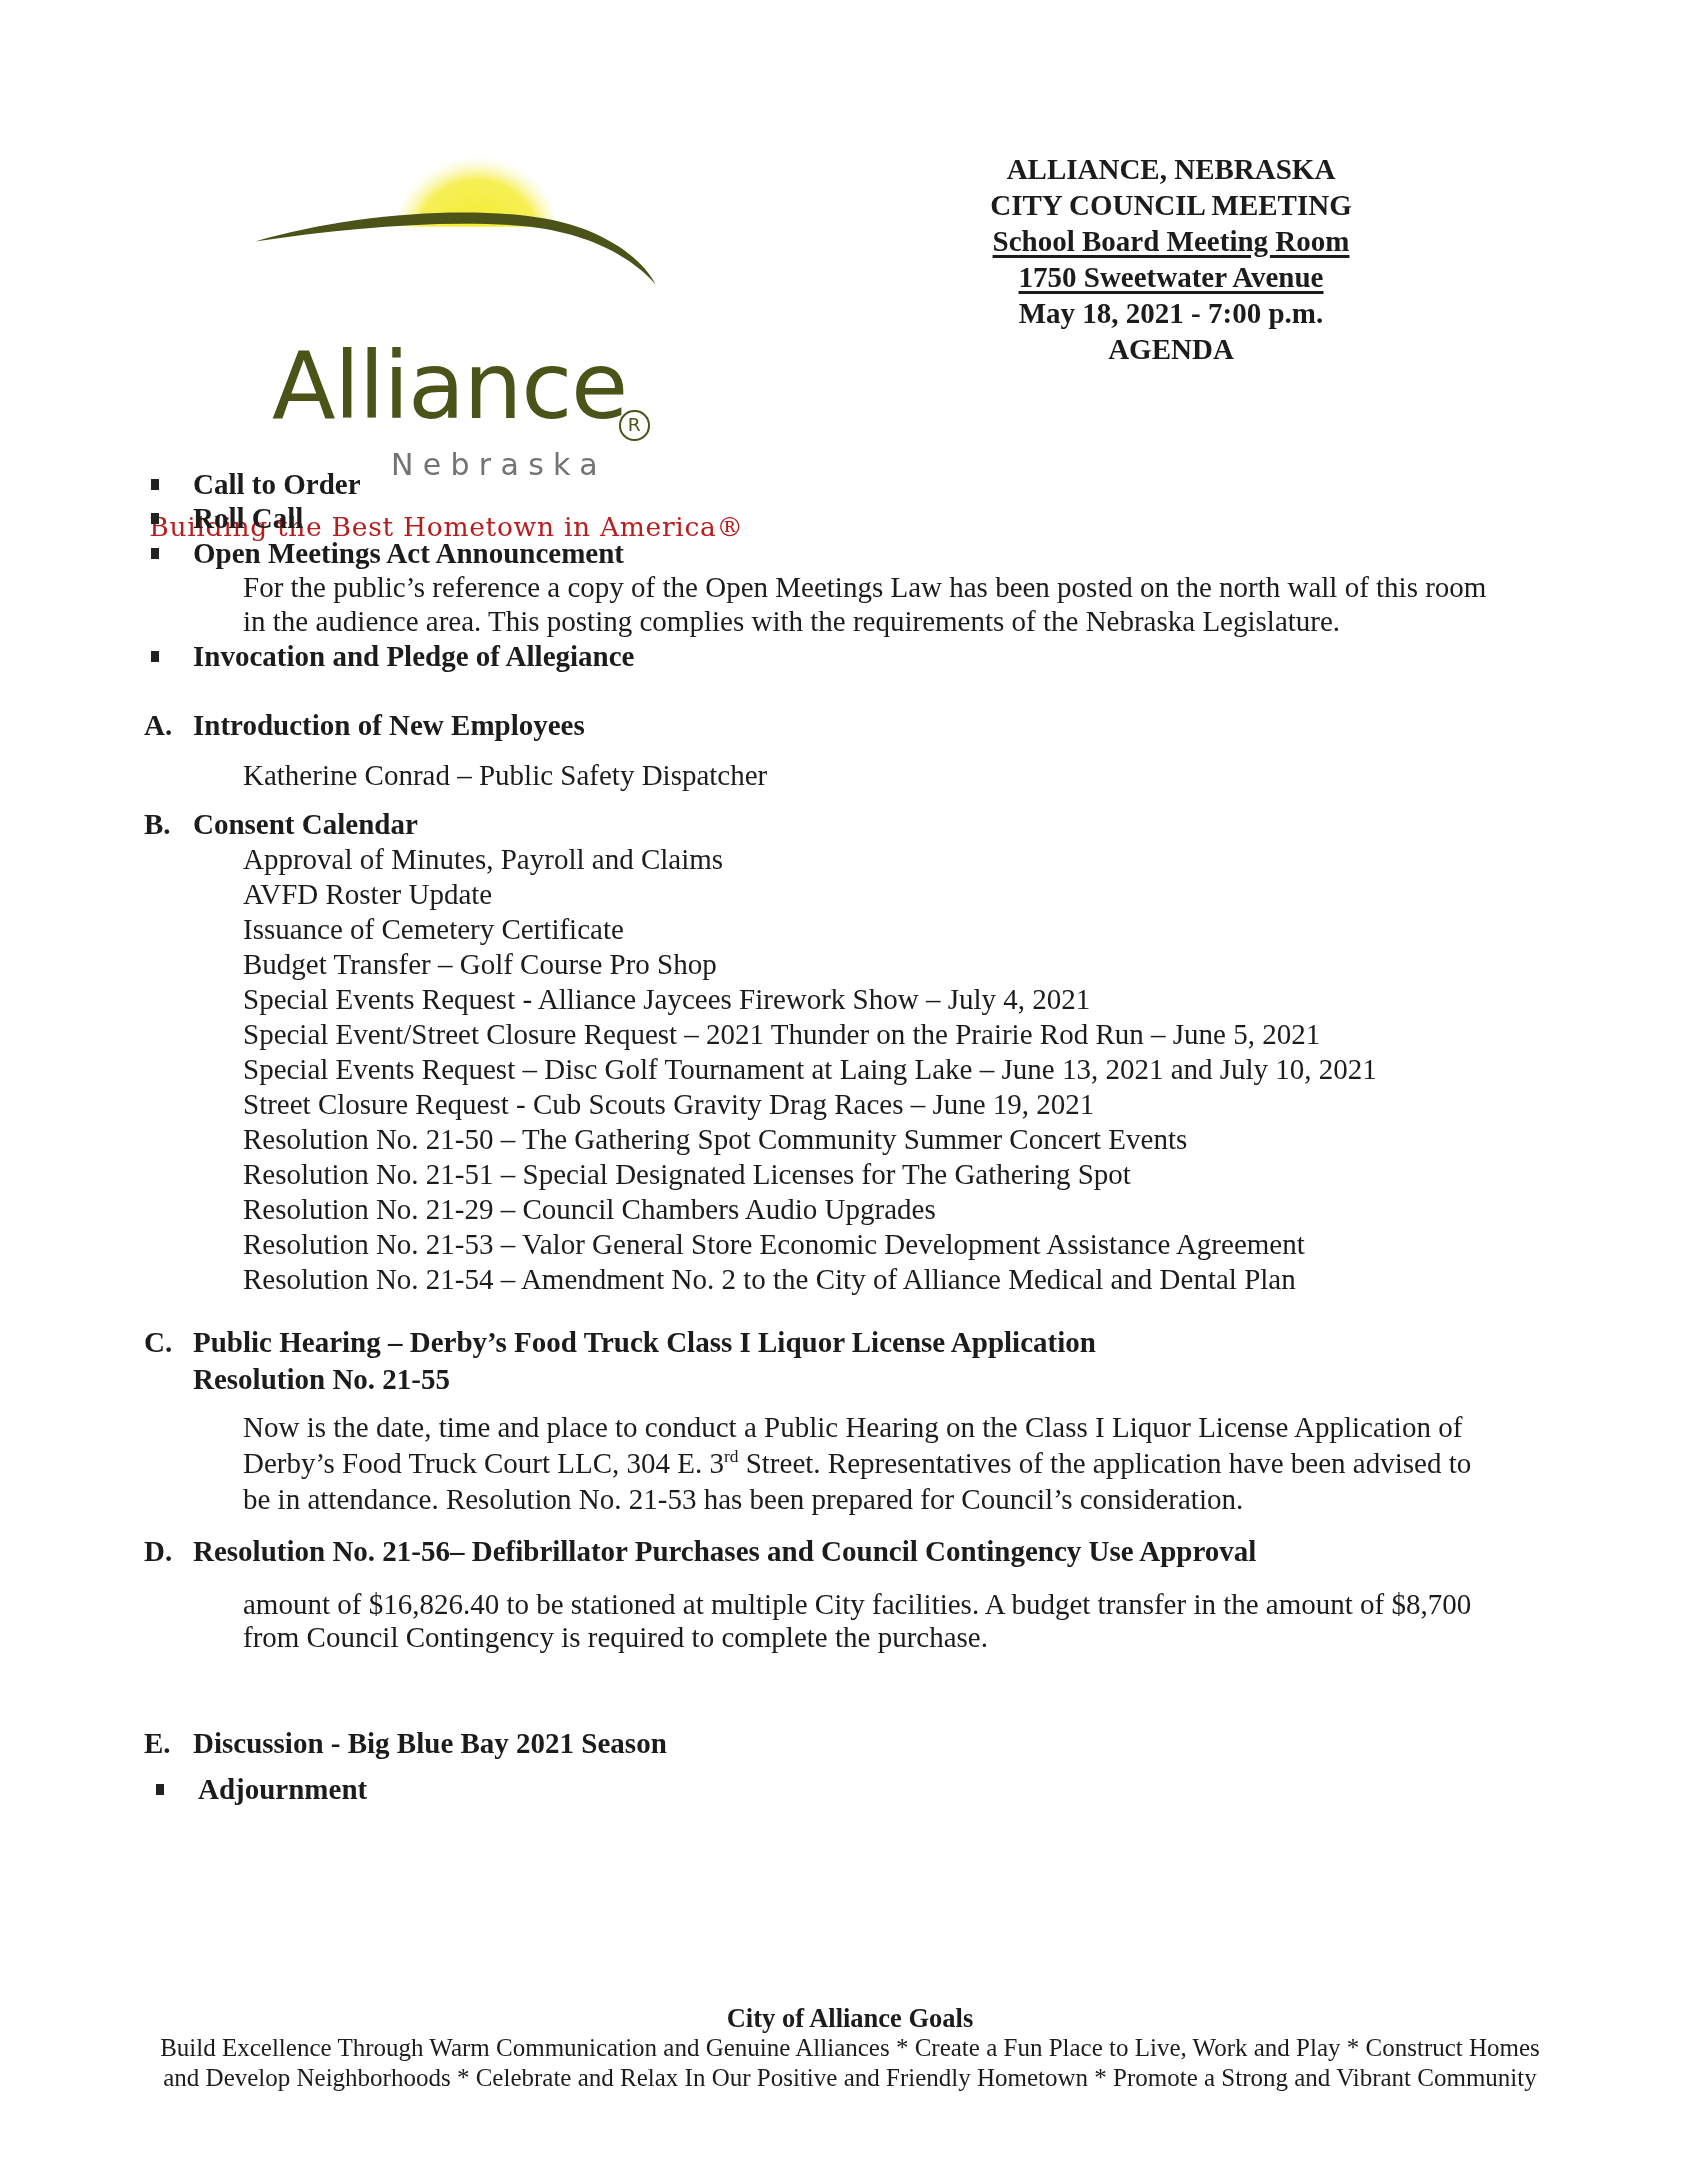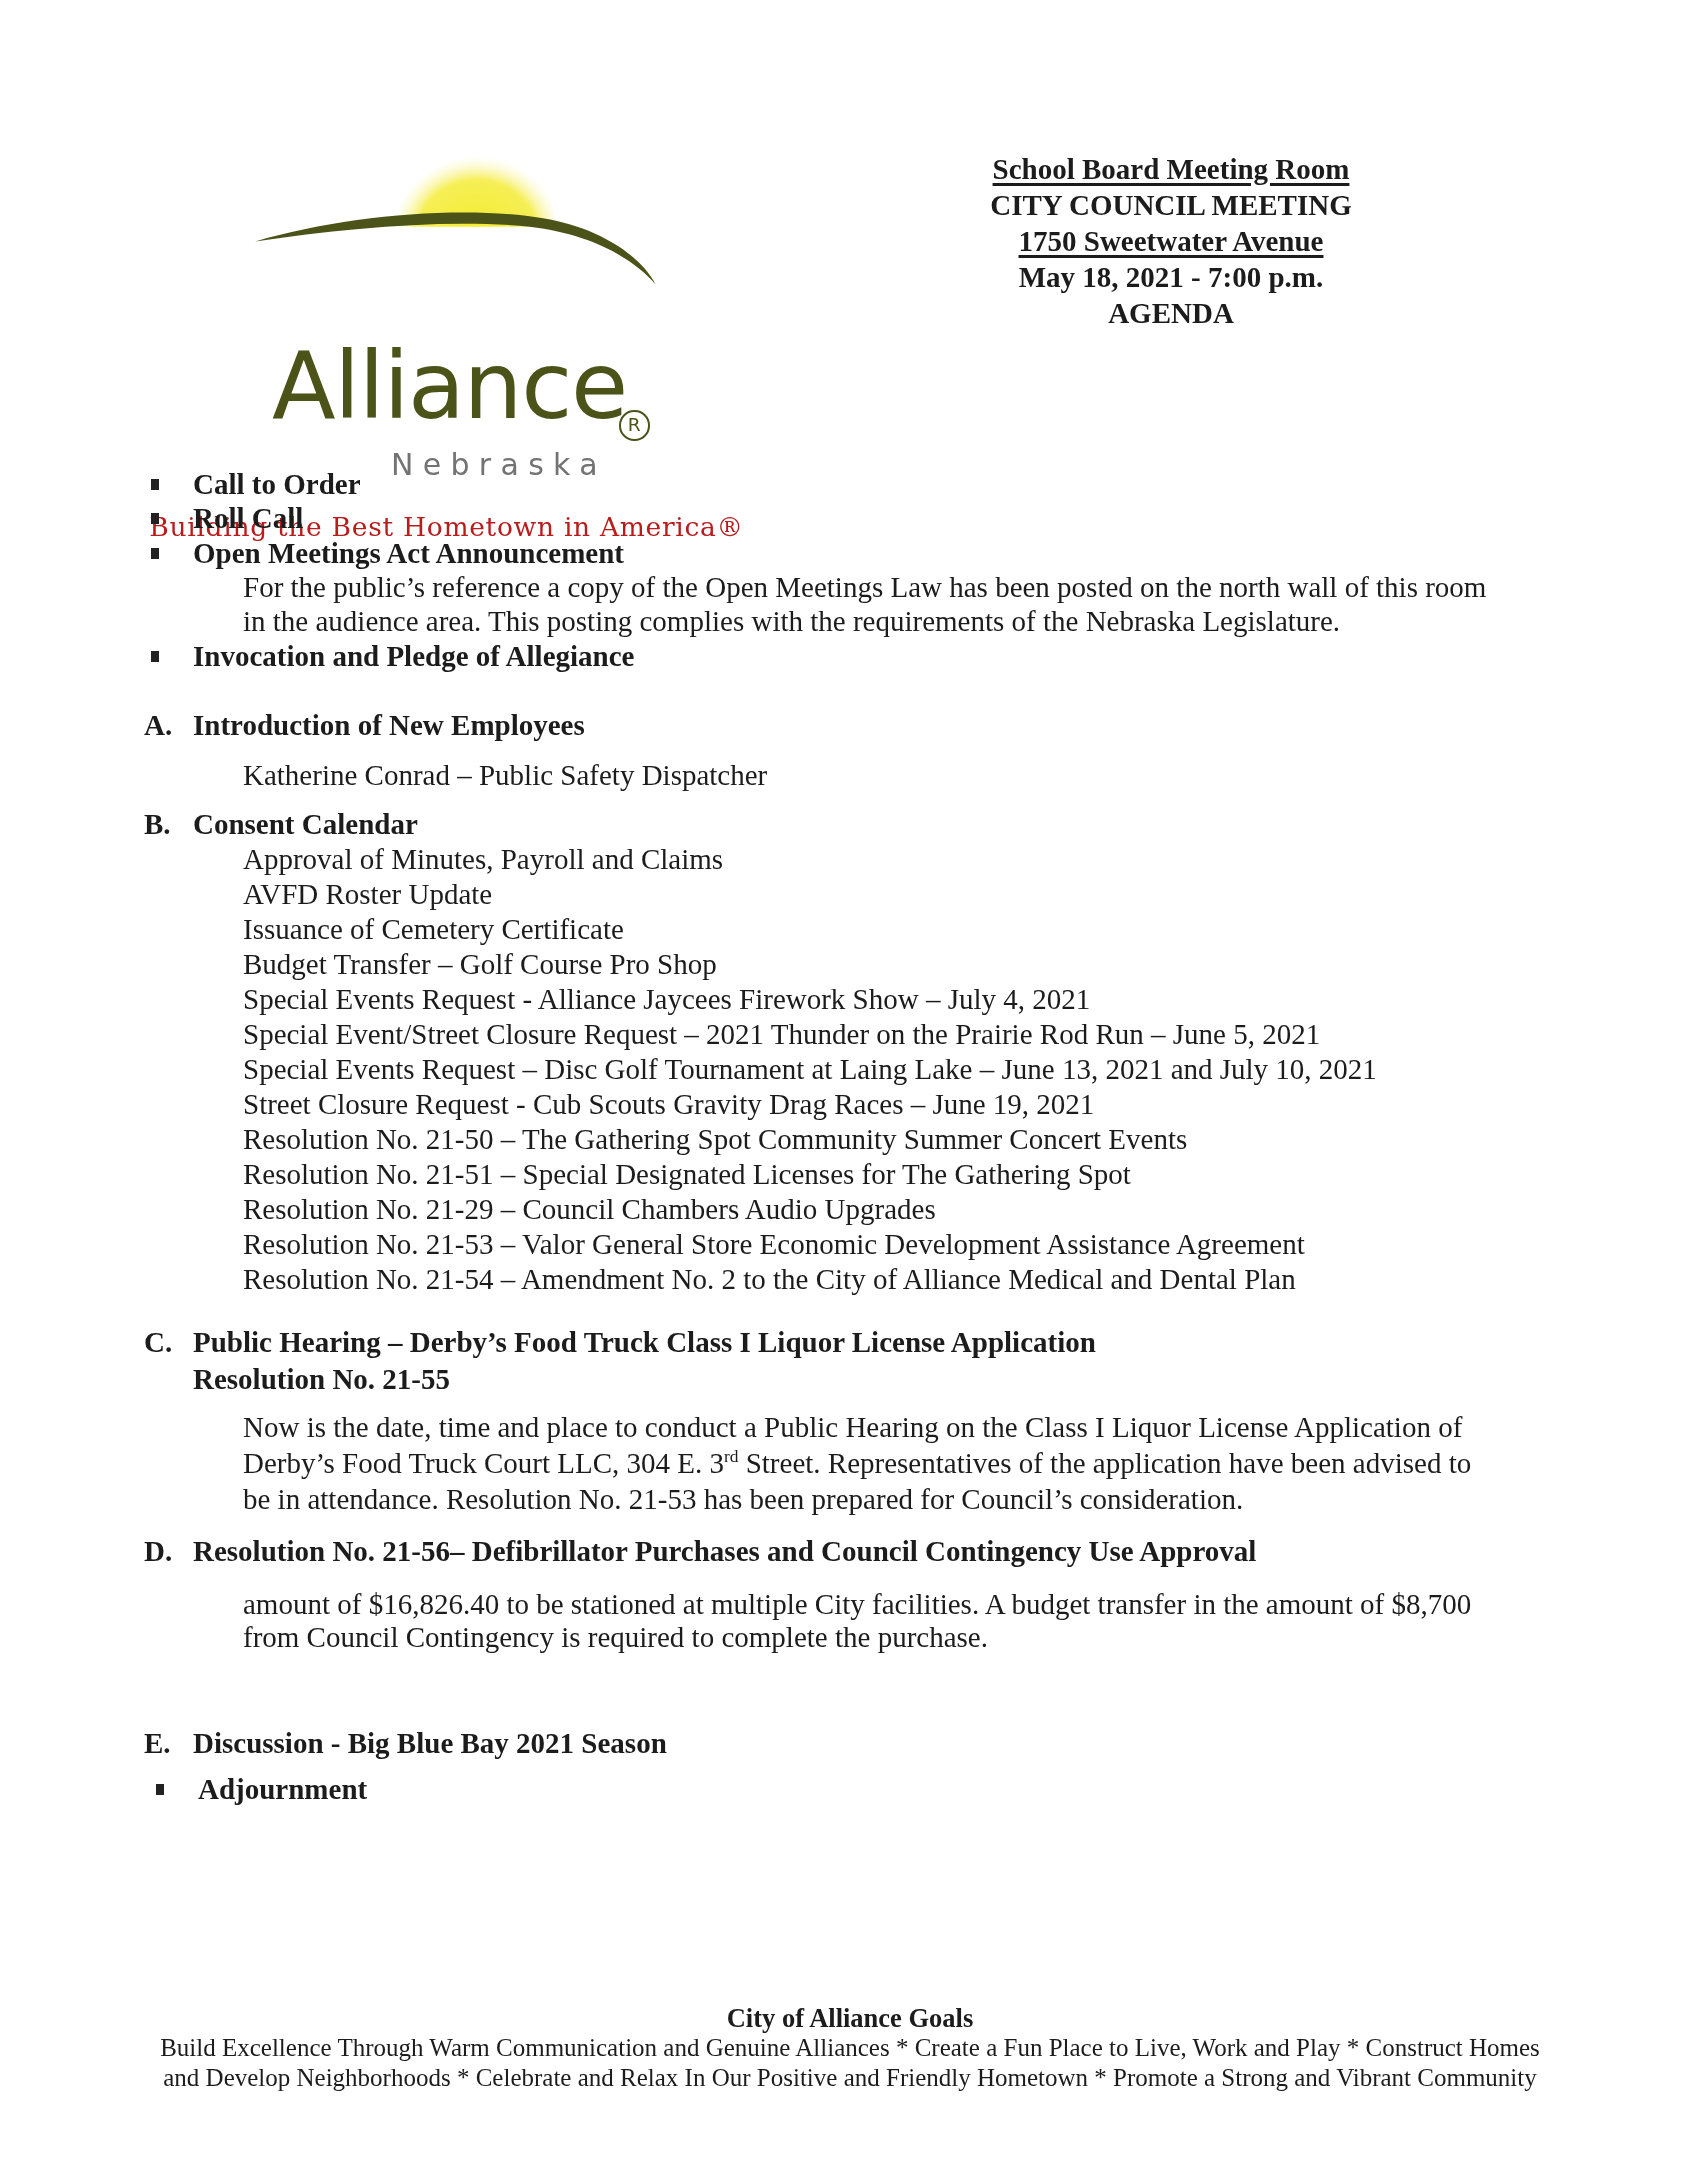--- a/index.html
+++ b/index.html
@@ -57,22 +57,23 @@
     <ellipse cx="500" cy="120" rx="118" ry="110" fill="url(#sunGrad)" clip-path="url(#sunClip)"></ellipse>
     <path d="M 165 150 C 300 110, 480 95, 600 115 C 690 130, 750 175, 770 215 C 740 180, 680 140, 580 128 C 460 115, 300 130, 165 150 Z" fill="#4b5319"></path>
   </svg>
   <div class="logo-word">Alliance</div>
   <div class="logo-reg">R</div>
   <div class="logo-state">Nebraska</div>
   <div class="logo-tagline">Building the Best Hometown in America®</div>
 </div>
 
 <div id="header" class="abs">
+  <div>ALLIANCE, NEBRASKA</div>
+  <div>CITY COUNCIL MEETING</div>
   <div><span class="u">School Board Meeting Room</span></div>
-  <div>CITY COUNCIL MEETING</div>
   <div><span class="u">1750 Sweetwater Avenue</span></div>
   <div>May 18, 2021 - 7:00 p.m.</div>
   <div>AGENDA</div>
 </div>
 
 <div class="bullet-row" style="top:467px;">
   <span class="bullet"></span><span>Call to Order</span>
 </div>
 <div class="bullet-row" style="top:501px;">
   <span class="bullet"></span><span>Roll Call</span>

